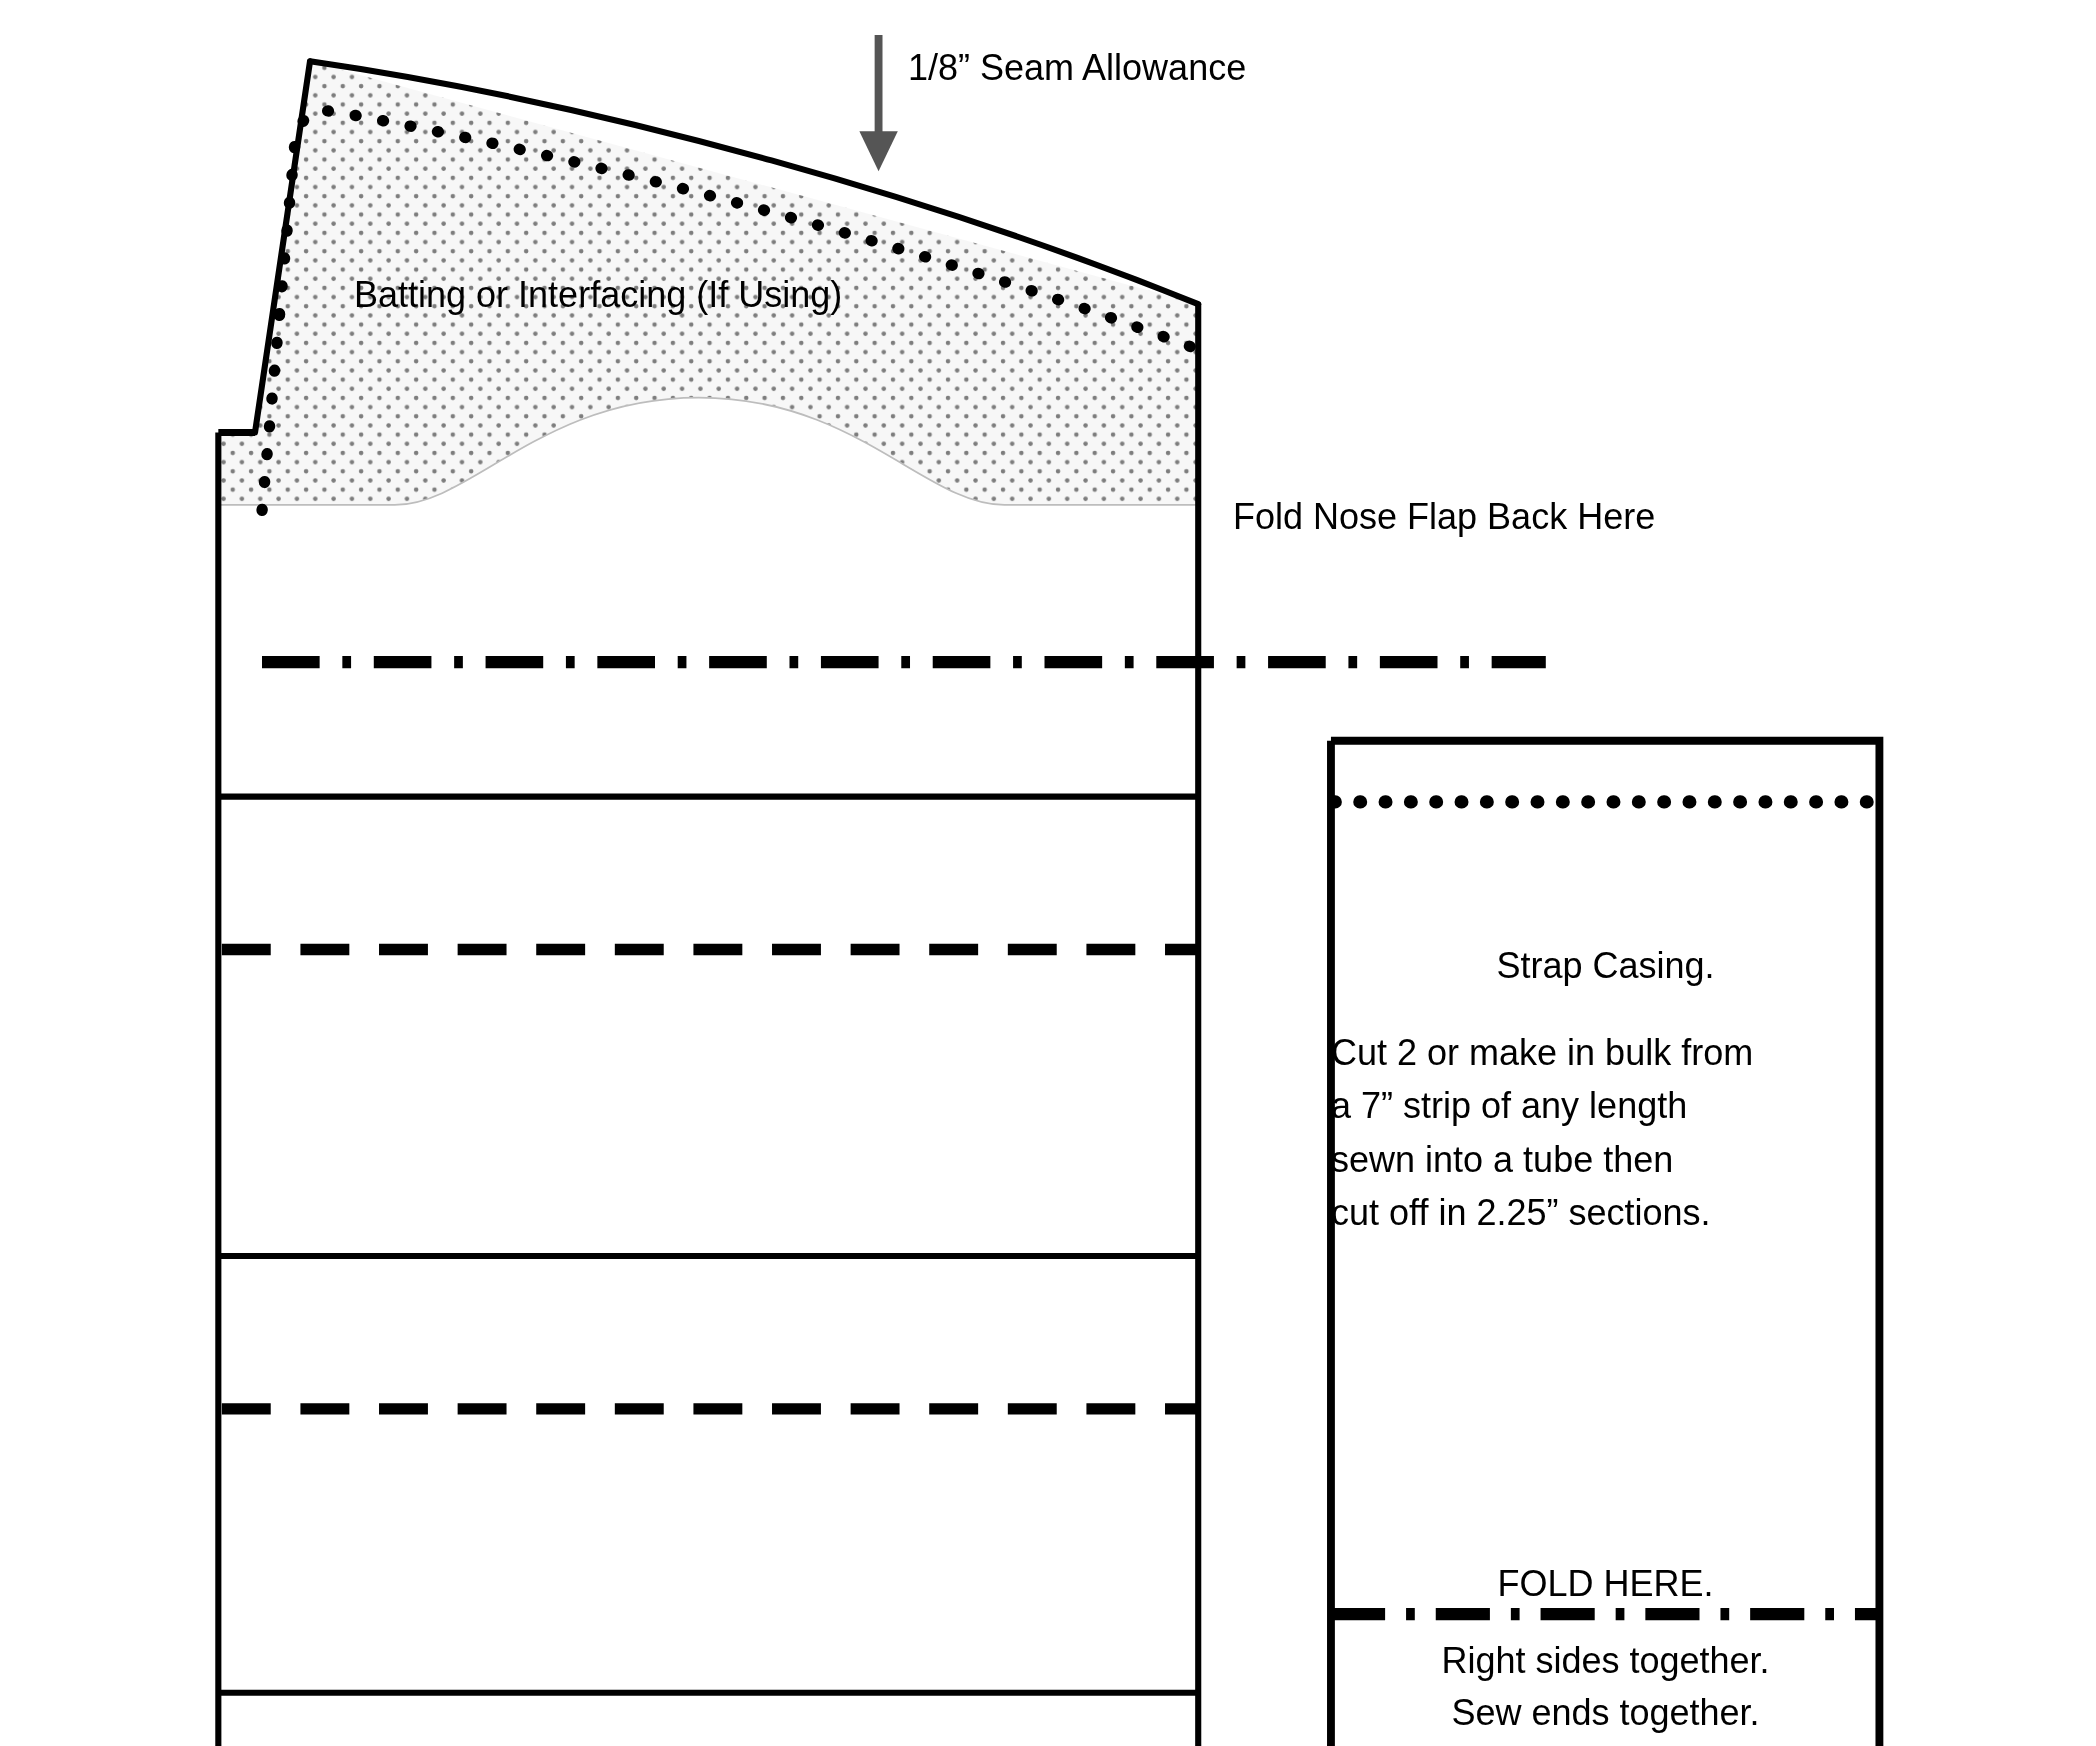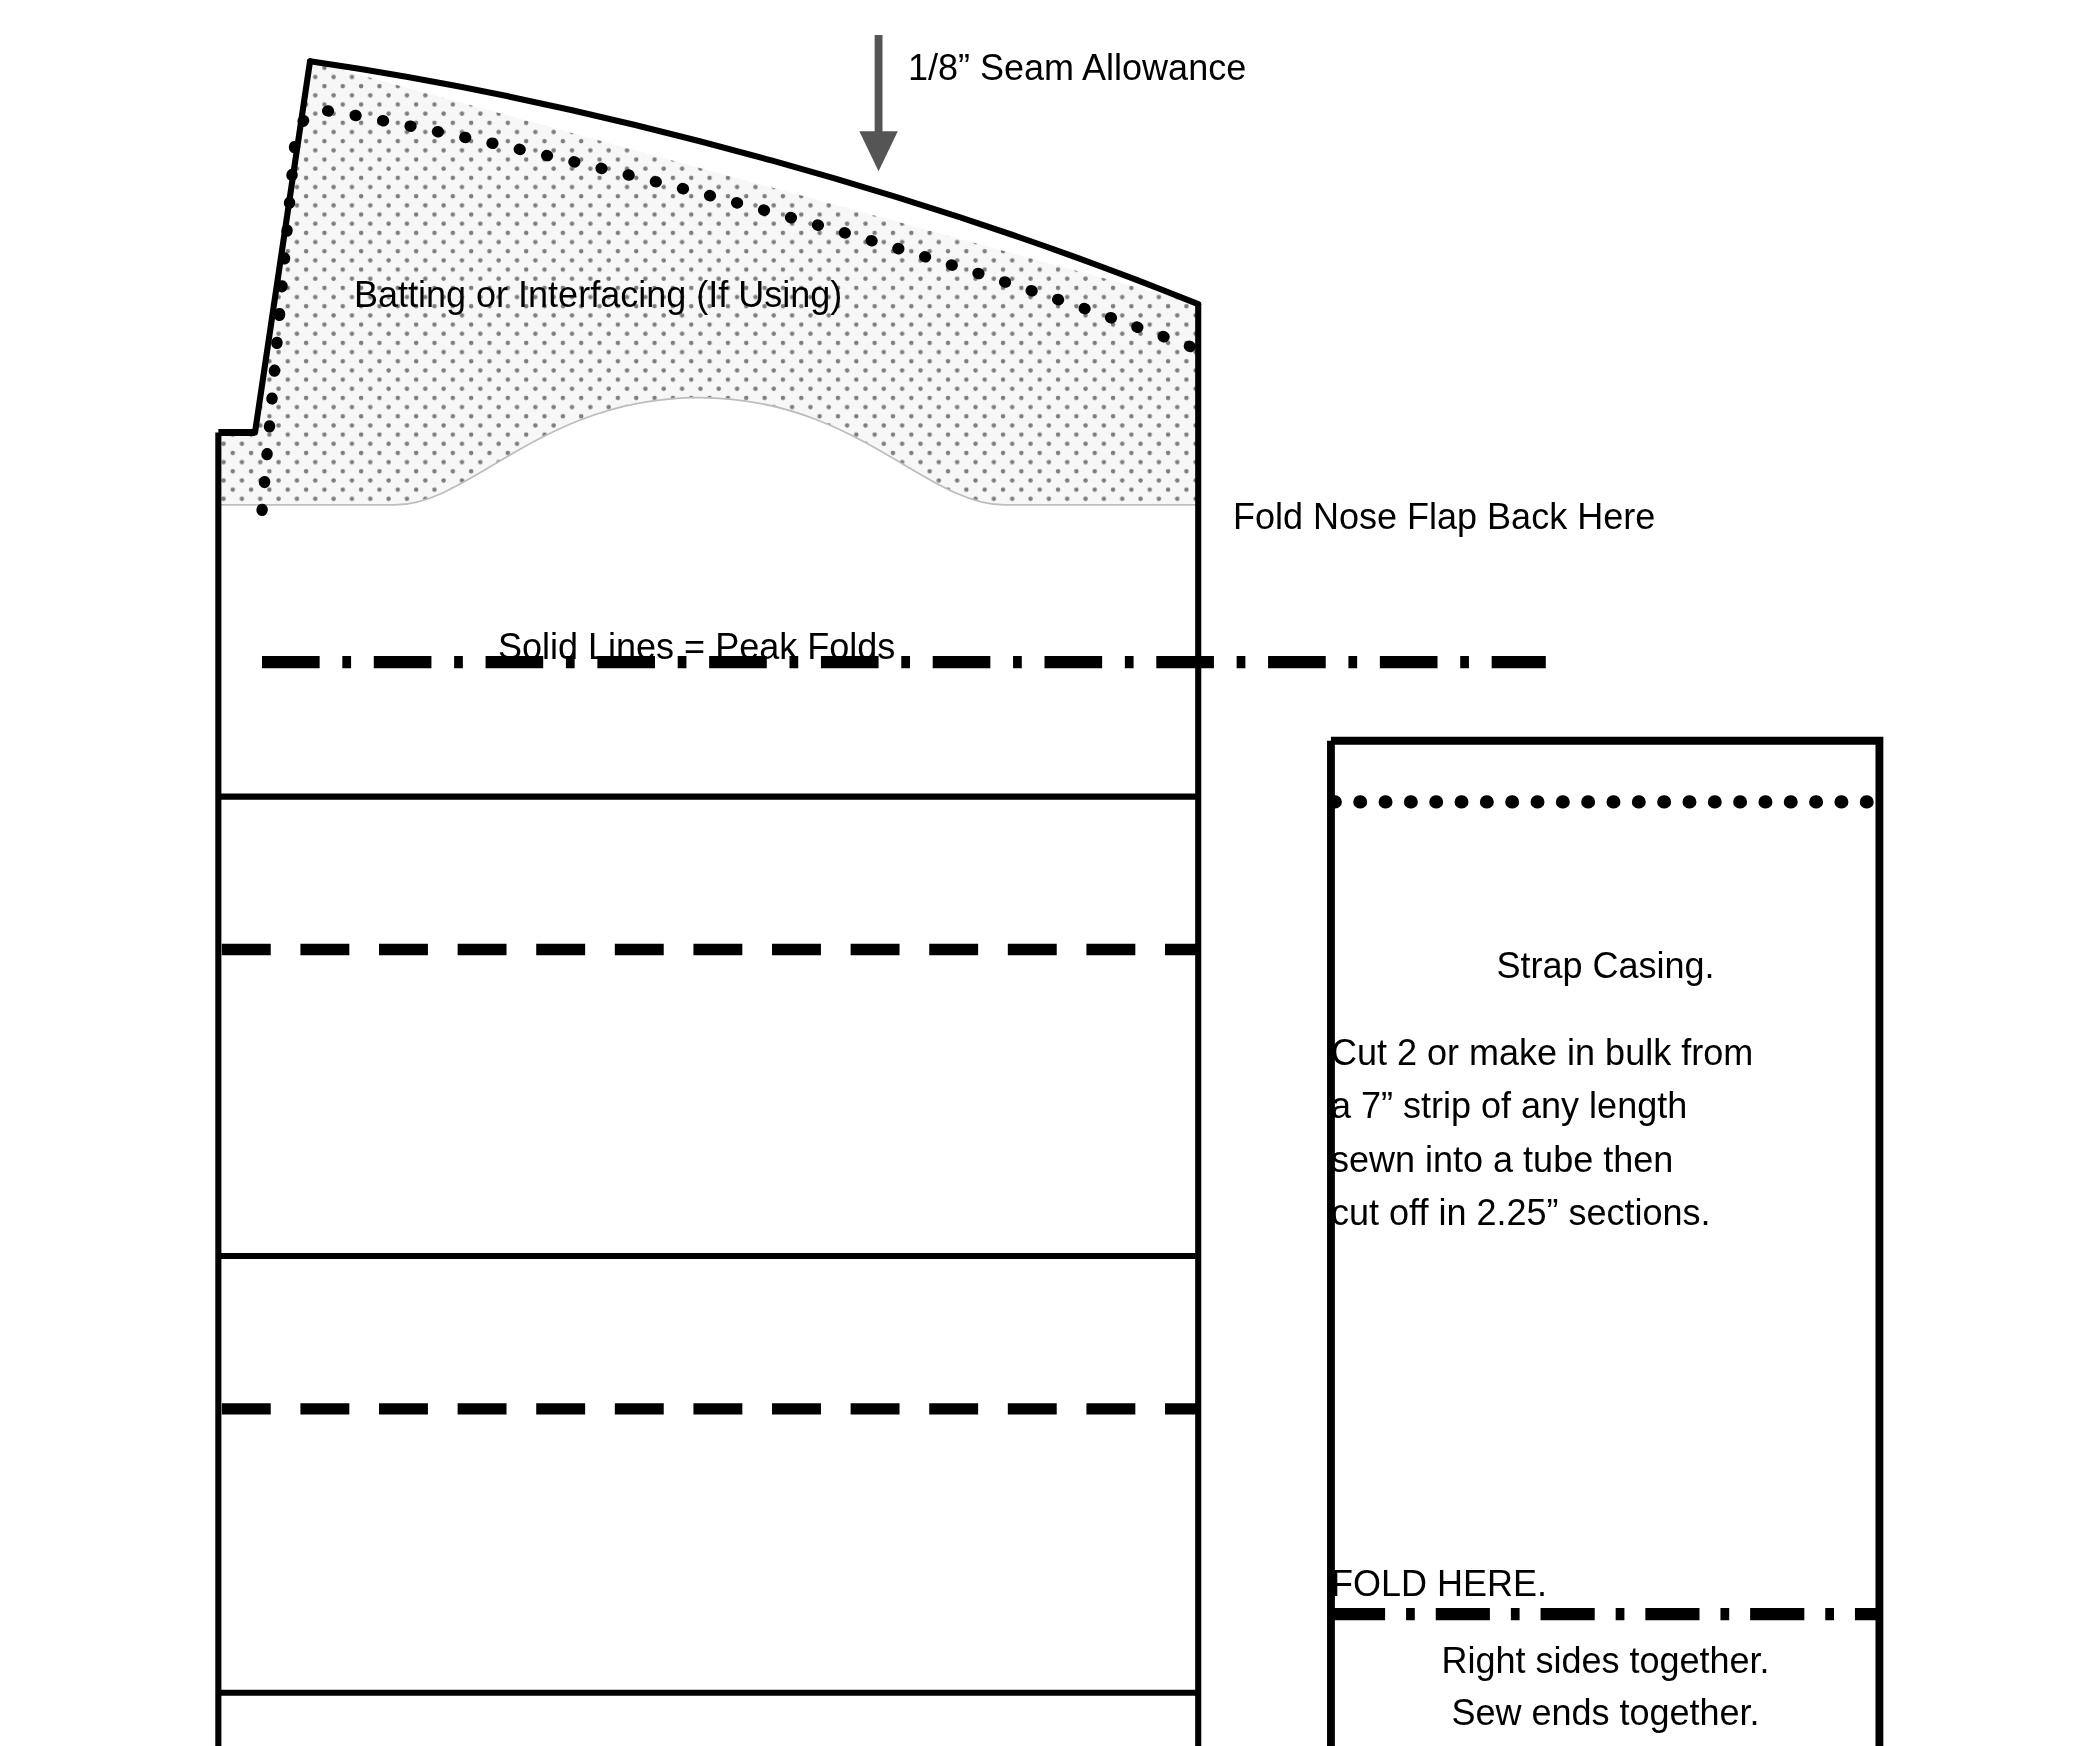--- a/index.html
+++ b/index.html
@@ -78,21 +78,21 @@
     top: 1026px;
     font-size: 36px;
     text-align: left;
     line-height: 1.48;
   }
   .lbl-fold-here {
     left: 1331px;
     width: 549px;
     top: 1561px;
     font-size: 36px;
-    text-align: left;
+    text-align: center;
   }
   .lbl-strap-foot {
     left: 1331px;
     width: 549px;
     top: 1635px;
     font-size: 36px;
     text-align: center;
     line-height: 1.45;
   }
 </style>
@@ -179,21 +179,20 @@
       <line x1="1524" y1="1848" x2="2152" y2="1848" stroke="#000000" stroke-width="14" stroke-dasharray="62 24 10 24"></line>
     </g>
   </svg>
 
   <div class="lbl lbl-seam-allowance">1/8” Seam Allowance</div>
 
   <div class="lbl lbl-fold-nose">Fold Nose Flap Back Here</div>
 
   <div class="lbl lbl-batting">Batting or Interfacing (If Using)</div>
 
-  <div class="lbl lbl-solid-lines">Solid Lines = Peak Folds</div>
 
 
   <div class="lbl lbl-strap-title">Strap Casing.</div>
 
   <div class="lbl lbl-strap-body">Cut 2 or make in bulk from
 a 7” strip of any length
 sewn into a tube then
 cut off in 2.25” sections.</div>
 
   <div class="lbl lbl-fold-here">FOLD HERE.</div>

